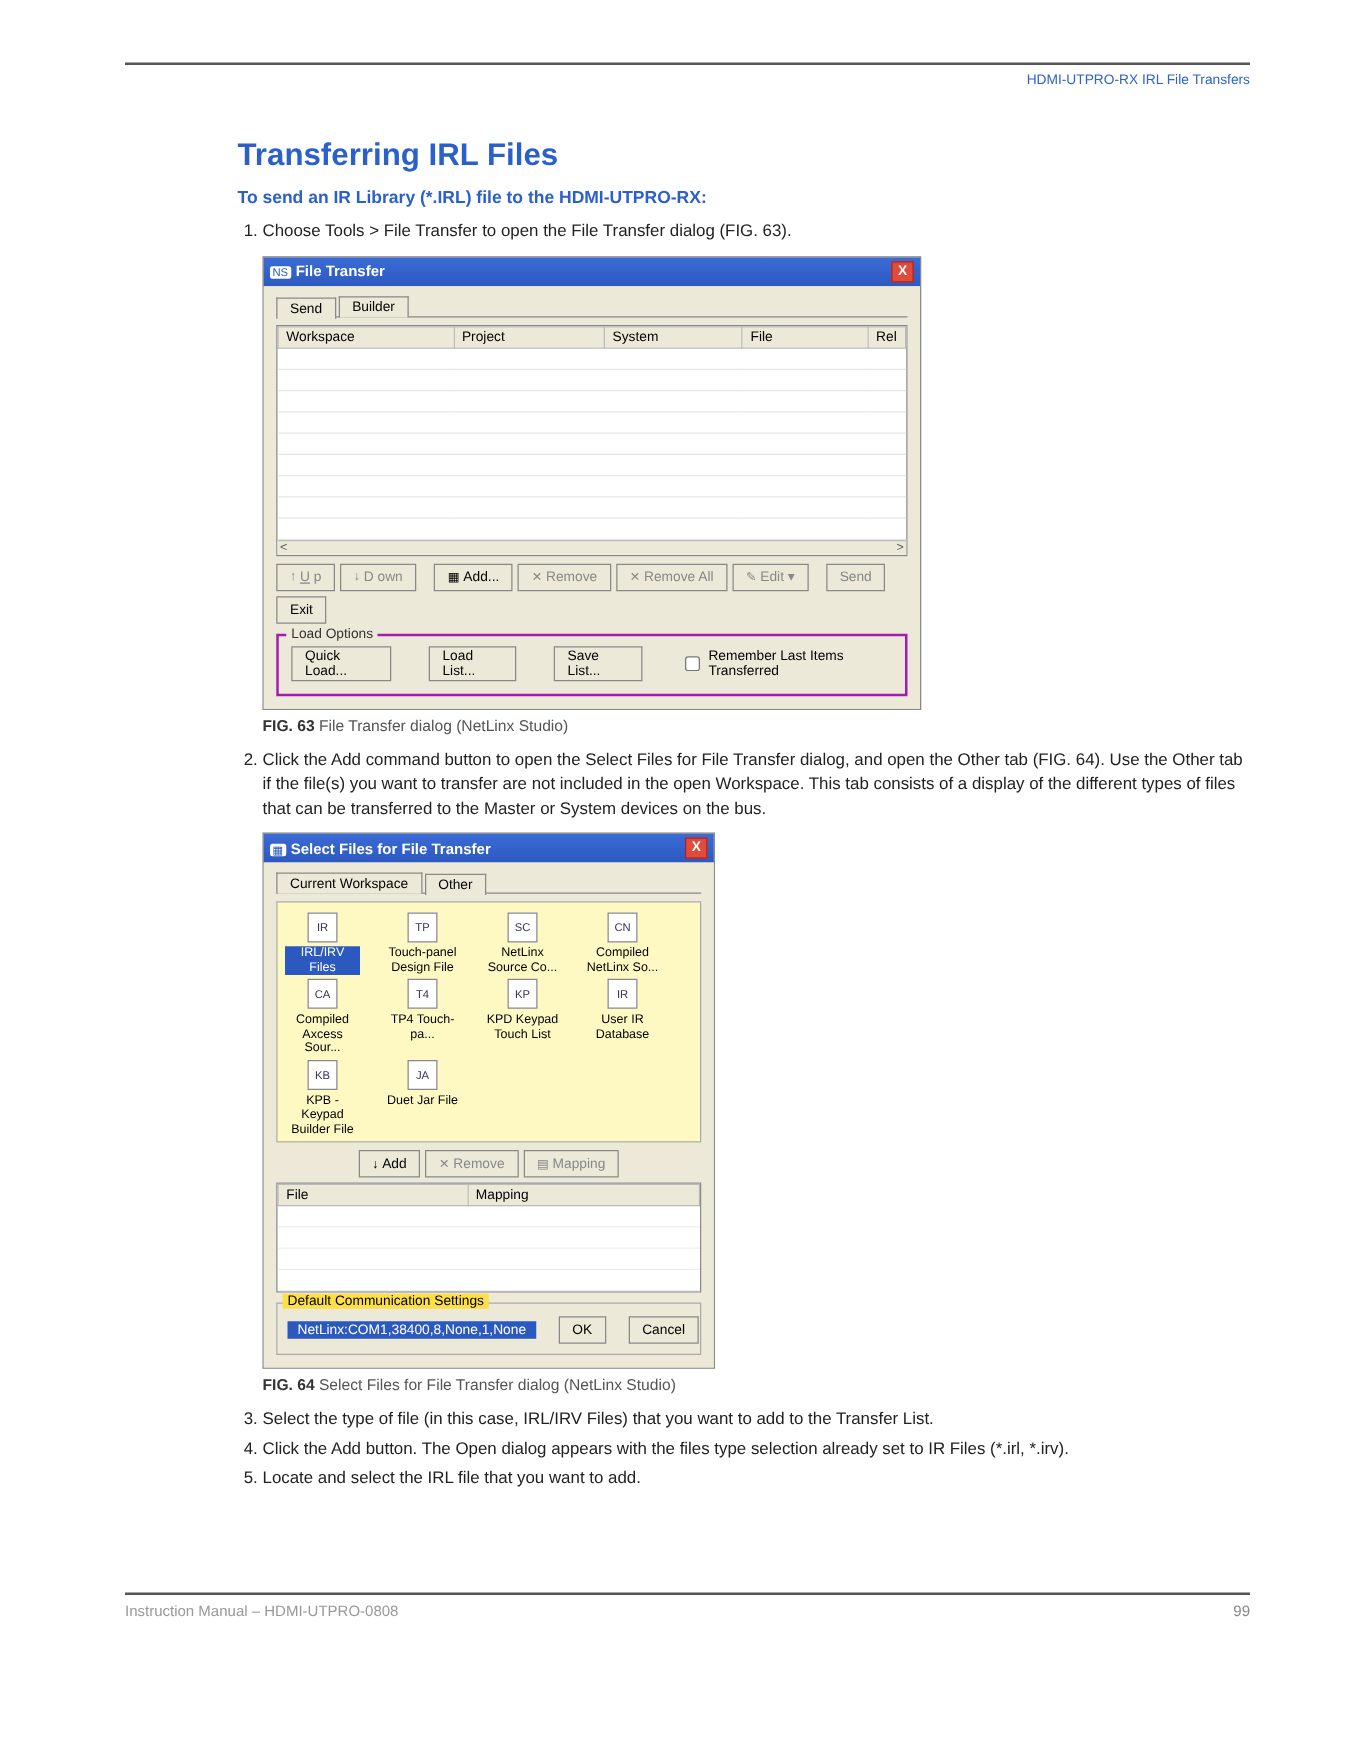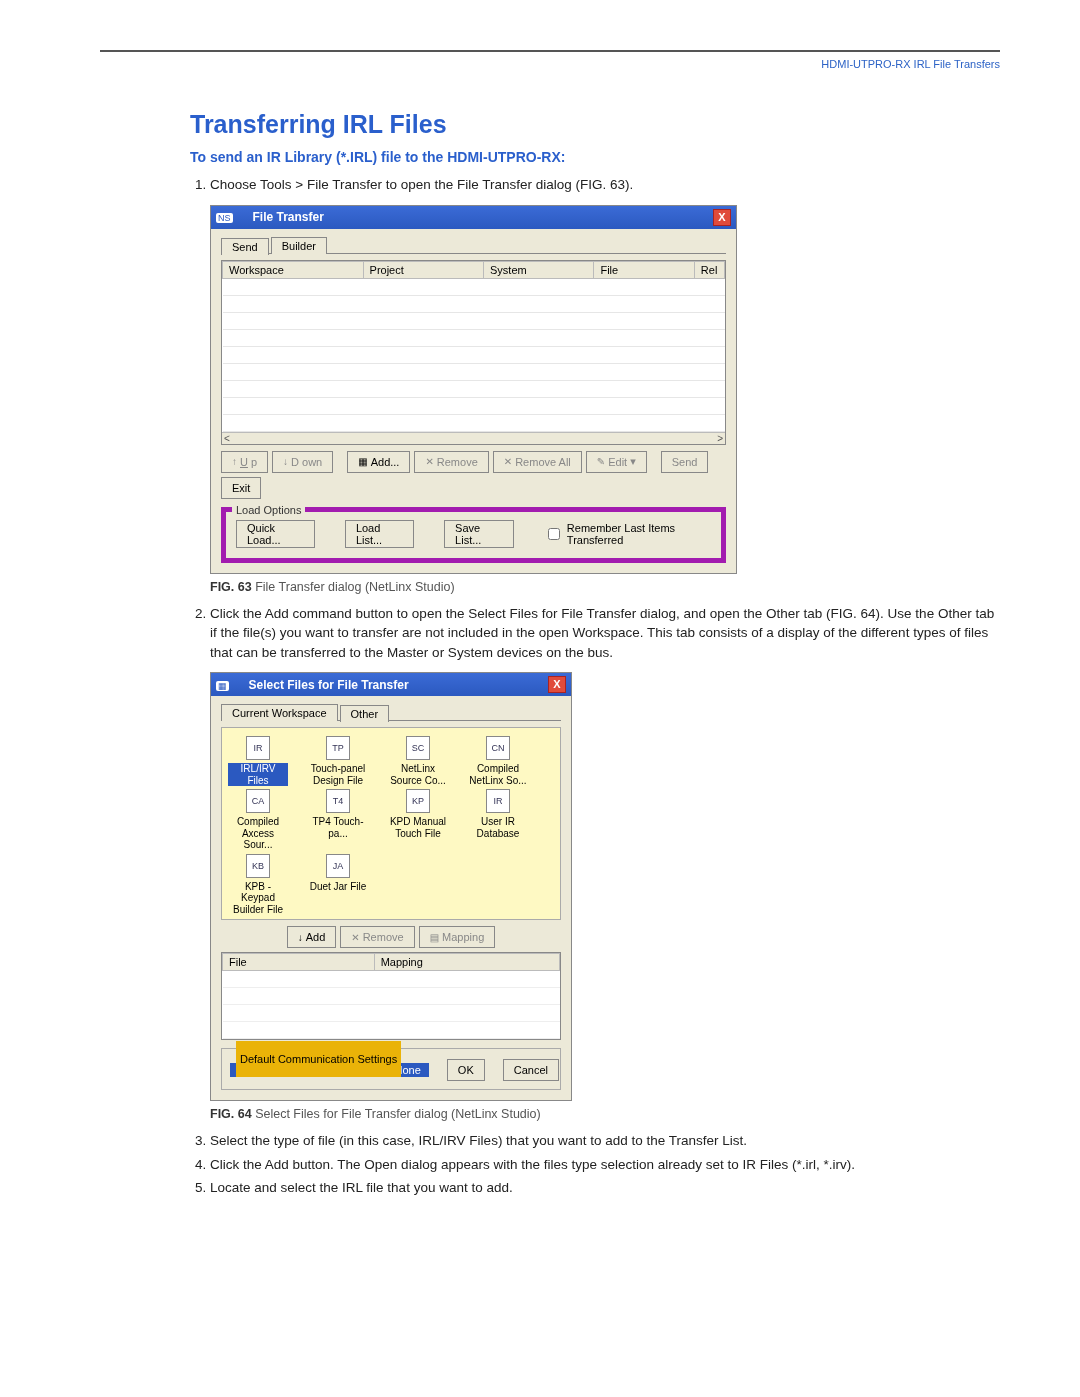--- a/index.html
+++ b/index.html
@@ -65,21 +65,21 @@
   
   .dlg1 { width: 525px; }
   .titlebar {
     background: linear-gradient(#3b6bd6,#2b59c0);
     color: #fff;
     padding: 3px 5px;
     display: flex;
     align-items: center;
     justify-content: space-between;
   }
-  .titlebar .ns { background:#fff;color:#2b59c0;font-size:9px;padding:0 2px;margin-right:20px;border-radius:2px; }
+  .titlebar .ns { background:#fff;color:#2b59c0;font-size:9px;padding:0 2px;margin-right:4px;border-radius:2px; }
   .titlebar .ttl { flex:1; font-weight:bold; font-size:12px;}
   .close-x {
     width:16px;height:15px;background:#e04b3b;color:#fff;text-align:center;
     line-height:15px;border:1px solid #a22;font-weight:bold;font-size:11px;
   }
   .dlg-body { padding: 8px 10px 10px 10px; background:#ece9d8; }
   .tabs { margin-bottom:6px; }
   .tab { display:inline-block; padding:2px 10px; border:1px solid #888; border-bottom:none; background:#ece9d8; font-size:11px; }
   .tab.active { background:#ece9d8; position:relative; top:1px; }
   .tabgap { display:inline-block;width:2px; }
@@ -95,38 +95,38 @@
   .ft-scroll { display:flex; justify-content:space-between; background:#ece9d8; border-top:1px solid #bbb; padding:0 2px;}
   .ft-scroll span{ color:#555;font-size:10px; }
   .btnrow { margin-top:6px; display:flex; gap:4px; align-items:center; flex-wrap:wrap;}
   .btn {
     border:1px solid #888; background:#ece9d8; padding:1px 10px; font-size:11px;
     display:inline-flex; align-items:center; gap:3px; min-height:18px;
   }
   .btn.disabled { color:#888; }
   .btn .ic { font-size:10px; }
   .sep { width:6px; }
-  .loadopt { border:5px solid #a21caf; margin-top:8px; padding:8px 10px 10px 10px; position:relative;}
+  .loadopt { border:2px solid #a21caf; margin-top:8px; padding:8px 10px 10px 10px; position:relative;}
   .loadopt .legend { position:absolute; top:-8px; left:6px; background:#ece9d8; padding:0 4px; font-size:11px; color:#333;}
   .loadopt-row { display:flex; align-items:center; gap:30px;justify-content:center; }
   .chk { display:inline-flex; align-items:center; gap:4px; font-size:11px; }
   .chk input { width:12px;height:12px; }
 
   
   .dlg2 { width: 360px; margin-top:4px;}
   .icon-grid { display:flex; flex-wrap:wrap; gap:3px 20px; padding:8px 6px 4px 6px; border:1px solid #aaa; background:#fef9c3;}
   .icon-item { width:60px; text-align:center; font-size:10px; line-height:1.15; }
   .icon-item .iconbox { width:22px;height:22px;border:1px solid #888;background:#fff;margin:0 auto 3px auto;display:flex;align-items:center;justify-content:center;font-size:9px;color:#335; }
   .icon-item.sel .lbl { background:#2b59c0; color:#fff; padding:0 2px; }
   .sf-table { border:1px solid #888; background:#fff; margin-top:4px; }
   table.sf { width:100%; border-collapse:collapse; font-size:11px; }
   table.sf th { background:#ece9d8; text-align:left; padding:2px 6px; border:1px solid #bbb; font-weight:normal;}
   table.sf td { height:14px; border-bottom:1px solid #eee;}
   .commset { border:1px solid #aaa; margin-top:8px; padding:10px 8px 8px 8px; position:relative; display:flex; align-items:center; gap:18px;}
-  .commset .legend { position:absolute; top:-8px; left:14px; background:#eab308; padding:12px 4px; font-size:11px; }
+  .commset .legend { position:absolute; top:-8px; left:4px; background:#fde047; padding:0 4px; font-size:11px; }
   .commset .val { background:#2b59c0; color:#fff; padding:1px 8px; font-size:11px; }
   .footer {
     position:absolute; bottom:24px; left:100px; right:80px;
     border-top:2px solid #555; padding-top:6px;
     display:flex; justify-content:space-between; font-size:12px; color:#888;
   }
   .footer .left { color:#999; }
   .footer .pg { color:#888; }
   .u { text-decoration: underline; }
 </style>
@@ -307,21 +307,21 @@
         <div class="icon-item">
             <div class="iconbox">CA</div>
             <div>Compiled Axcess Sour...</div>
           </div>
         <div class="icon-item">
             <div class="iconbox">T4</div>
             <div>TP4 Touch-pa...</div>
           </div>
         <div class="icon-item">
             <div class="iconbox">KP</div>
-            <div>KPD Manual Touch File</div>
+            <div>KPD Keypad Touch List</div>
           </div>
         <div class="icon-item">
             <div class="iconbox">IR</div>
             <div>User IR Database</div>
           </div>
         <div class="icon-item">
             <div class="iconbox">KB</div>
             <div>KPB - Keypad Builder File</div>
           </div>
         <div class="icon-item">
@@ -378,13 +378,17 @@
     </div>
   </div>
   <div class="fig-caption"><span class="figno">FIG. 64</span><span> Select Files for File Transfer dialog (NetLinx Studio)</span></div>
 
   <ol class="steps" start="3">
     <li>Select the type of file (in this case, IRL/IRV Files) that you want to add to the Transfer List.</li>
     <li>Click the Add button. The Open dialog appears with the files type selection already set to IR Files (*.irl, *.irv).</li>
     <li>Locate and select the IRL file that you want to add.</li>
   </ol>
 
+  <div class="footer">
+    <span class="left">Instruction Manual – HDMI-UTPRO-0808</span>
+    <span class="pg">99</span>
+  </div>
 </div>
 
 </body></html>

